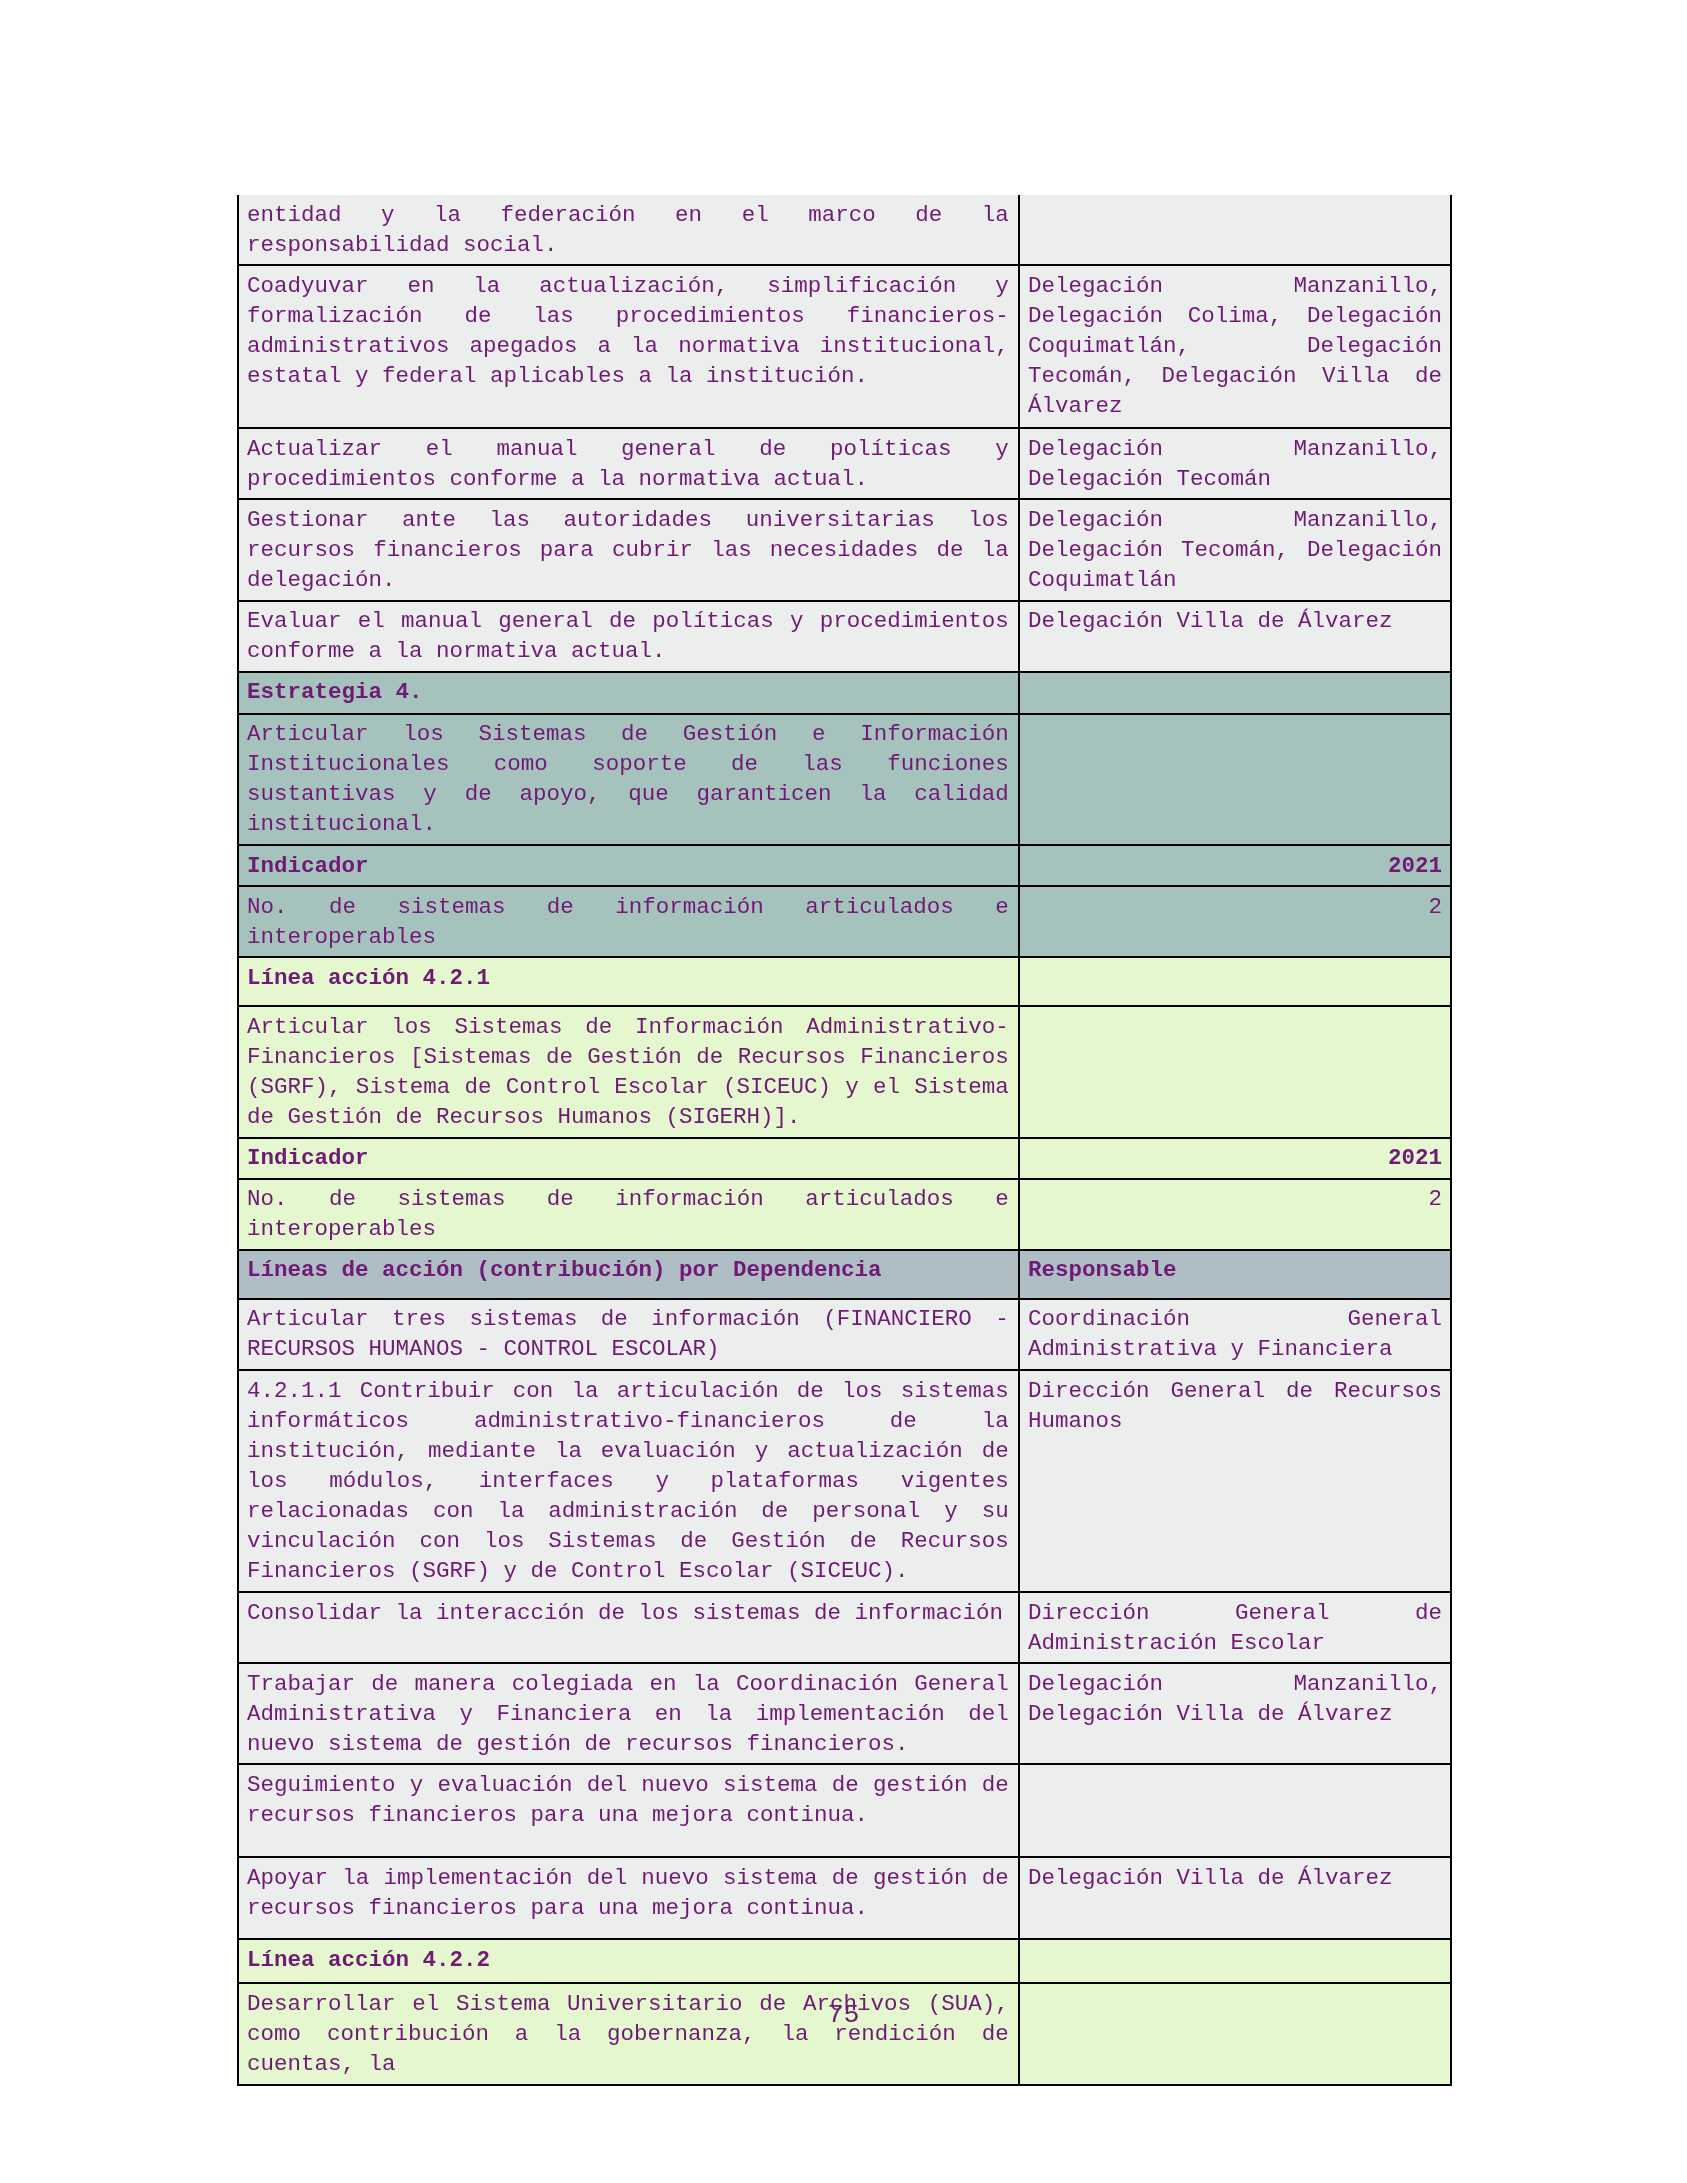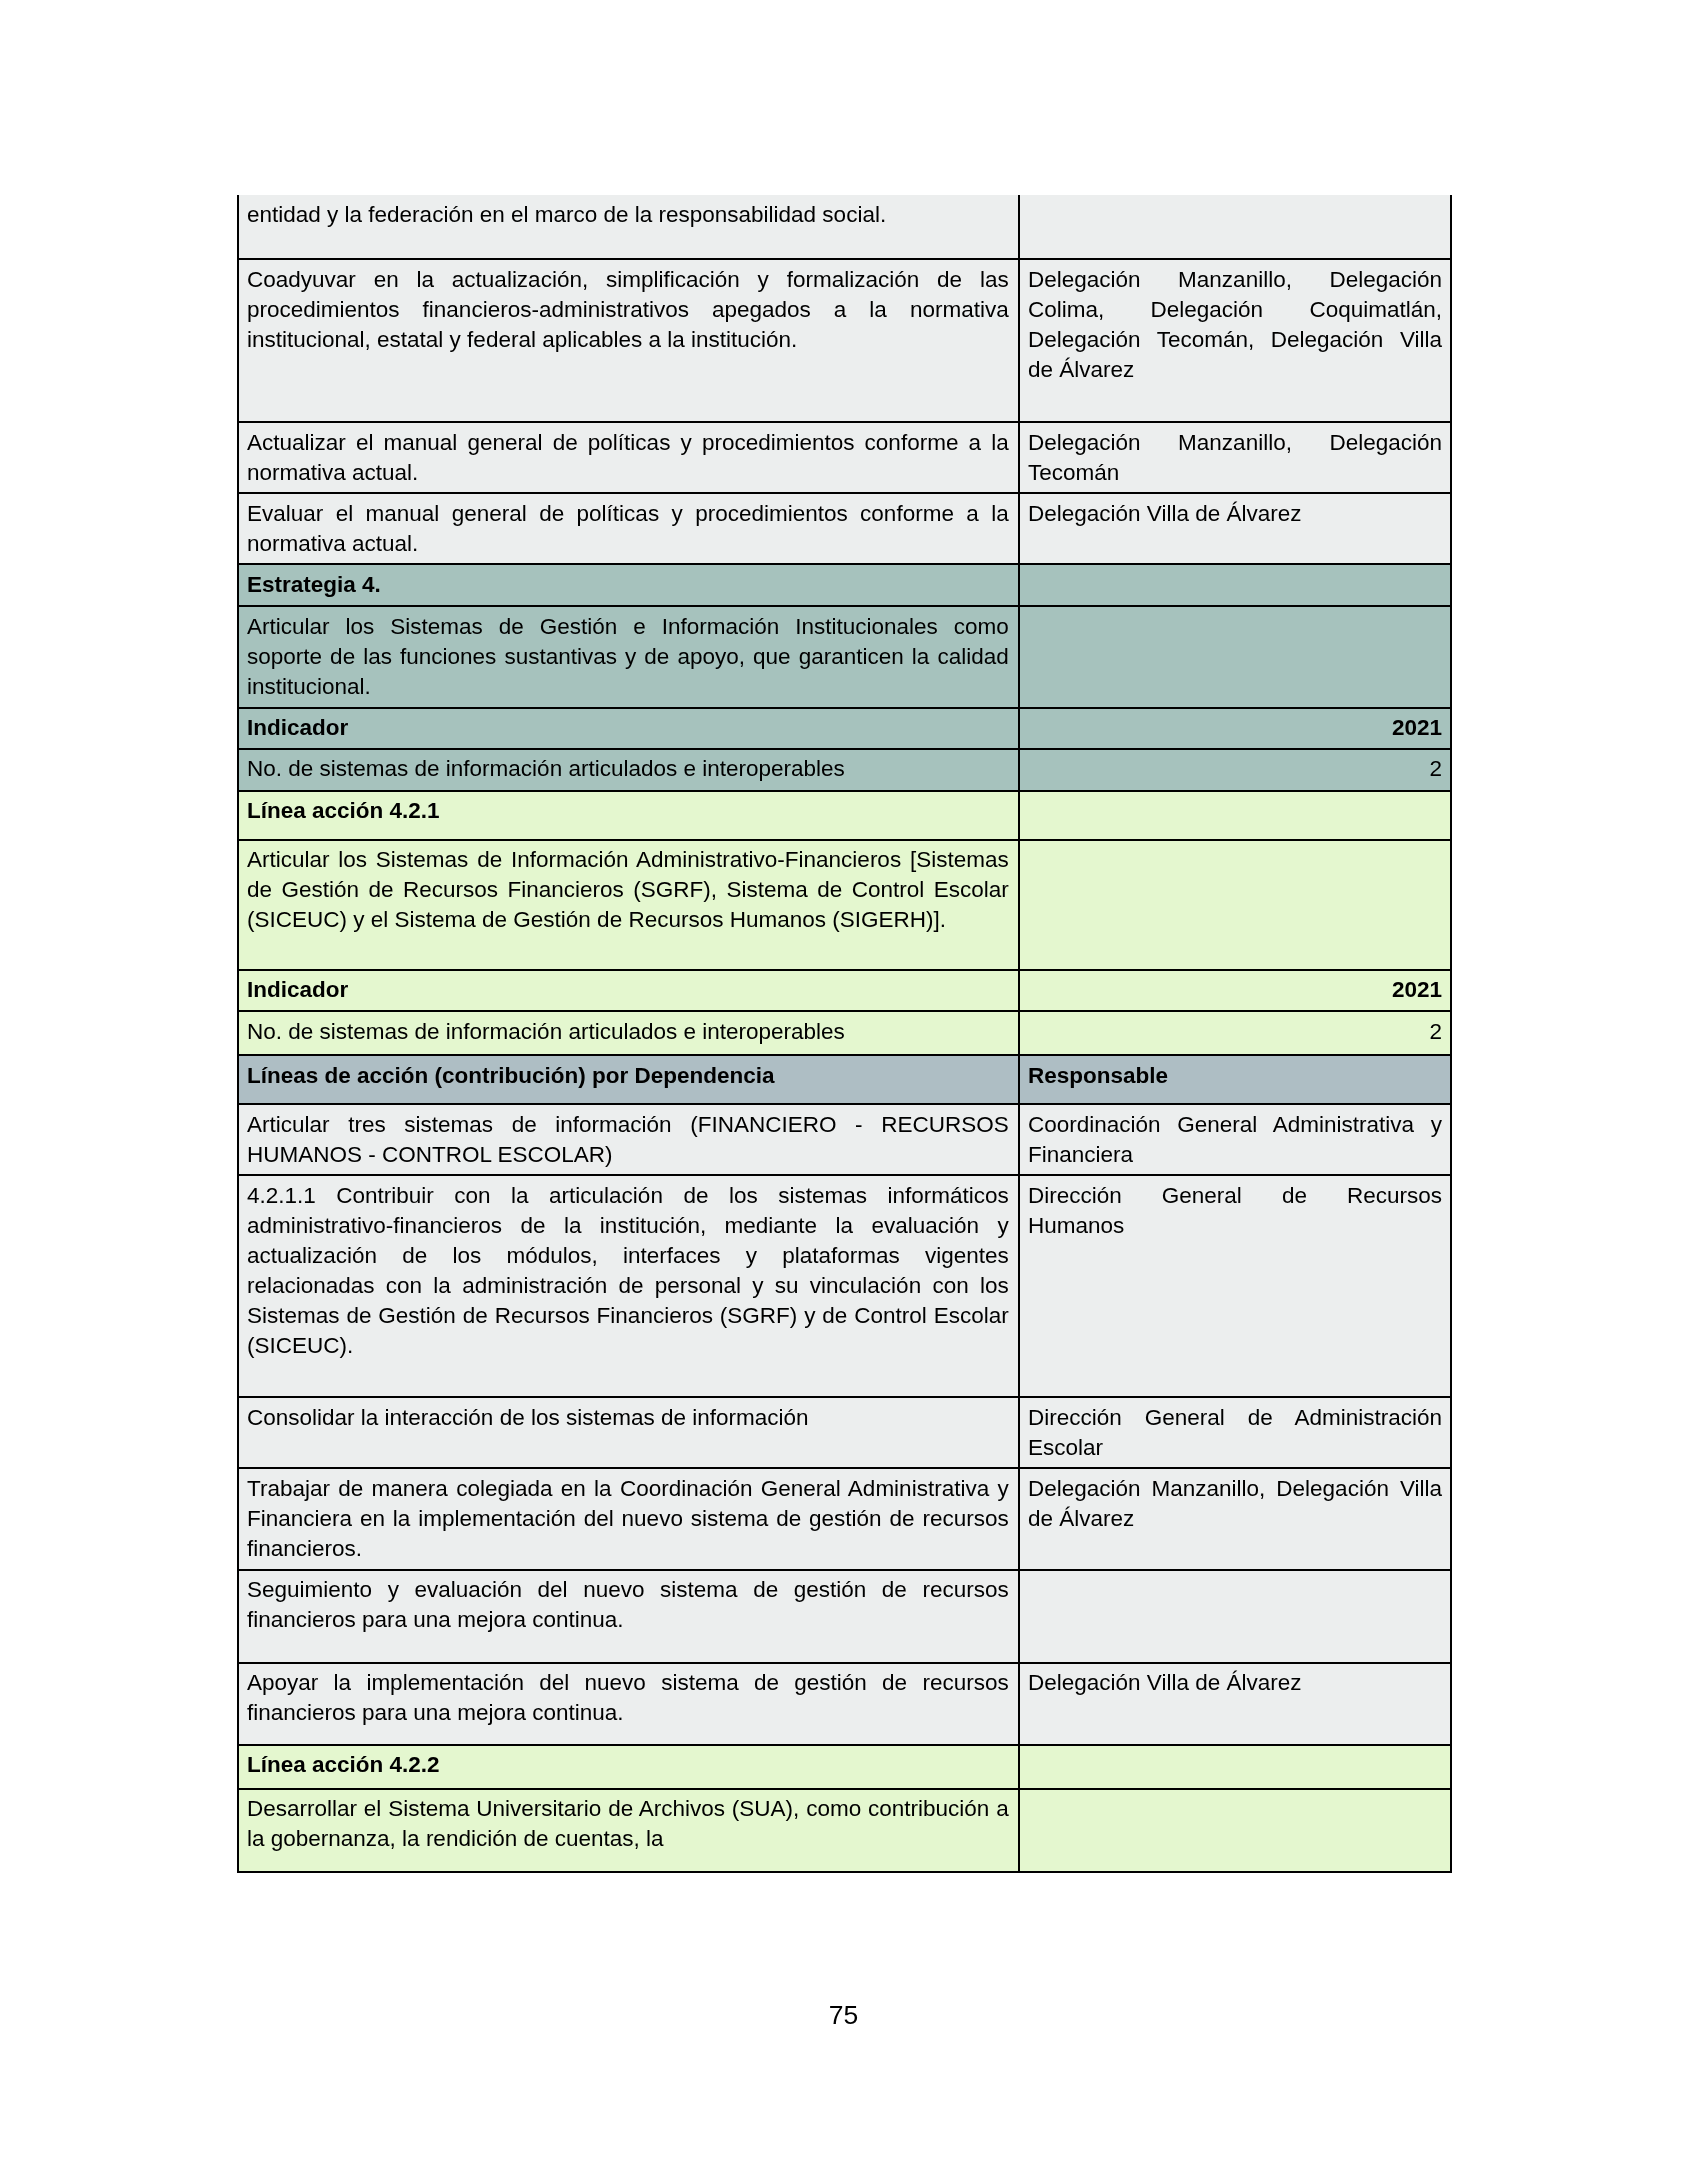--- a/index.html
+++ b/index.html
@@ -1,24 +1,24 @@
 <!DOCTYPE html>
 <html style="--border-color: #000000;font-size:10.6px"><head>
 <meta charset="utf-8">
 <style>
   html, body { margin: 0; padding: 0; }
   #page {
     position: relative;
     width: 1687px;
     height: 2183px;
     background: #ffffff;
-    font-family: Liberation Sans, sans-serif;
+    font-family: Liberation Mono, monospace;
     font-size: 22.5px;
     line-height: 30px;
-    color: #000000;
+    color: #701a75;
     overflow: hidden;
   }
   #doc-table {
     position: absolute;
     left: 237px;
     top: 195px;
     width: 1215px;
     box-sizing: border-box;
     border-left: 2px solid var(--border-color, #000);
     border-right: 2px solid var(--border-color, #000);
@@ -63,20 +63,24 @@
         <div class="cl">entidad y la federación en el marco de la responsabilidad social.</div>
         <div class="cr"></div>
       </div>
       <div class="row" style="min-height: 161px; background: rgb(236, 238, 238);">
         <div class="cl">Coadyuvar en la actualización, simplificación y formalización de las procedimientos financieros-administrativos apegados a la normativa institucional, estatal y federal aplicables a la institución.</div>
         <div class="cr">Delegación Manzanillo, Delegación Colima, Delegación Coquimatlán, Delegación Tecomán, Delegación Villa de Álvarez</div>
       </div>
       <div class="row" style="min-height: 60px; background: rgb(236, 238, 238);">
         <div class="cl">Actualizar el manual general de políticas y procedimientos conforme a la normativa actual.</div>
         <div class="cr">Delegación Manzanillo, Delegación Tecomán</div>
+      </div>
+      <div class="row" style="min-height: 93px; background: rgb(236, 238, 238);">
+        <div class="cl">Gestionar ante las autoridades universitarias los recursos financieros para cubrir las necesidades de la delegación.</div>
+        <div class="cr">Delegación Manzanillo, Delegación Tecomán, Delegación Coquimatlán</div>
       </div>
       <div class="row" style="min-height: 64px; background: rgb(236, 238, 238);">
         <div class="cl">Evaluar el manual general de políticas y procedimientos conforme a la normativa actual.</div>
         <div class="cr">Delegación Villa de Álvarez</div>
       </div>
       <div class="row" style="min-height: 40px; background: rgb(166, 194, 189);">
         <div class="cl bold">Estrategia 4.</div>
         <div class="cr"></div>
       </div>
       <div class="row" style="min-height: 97px; background: rgb(166, 194, 189);">

